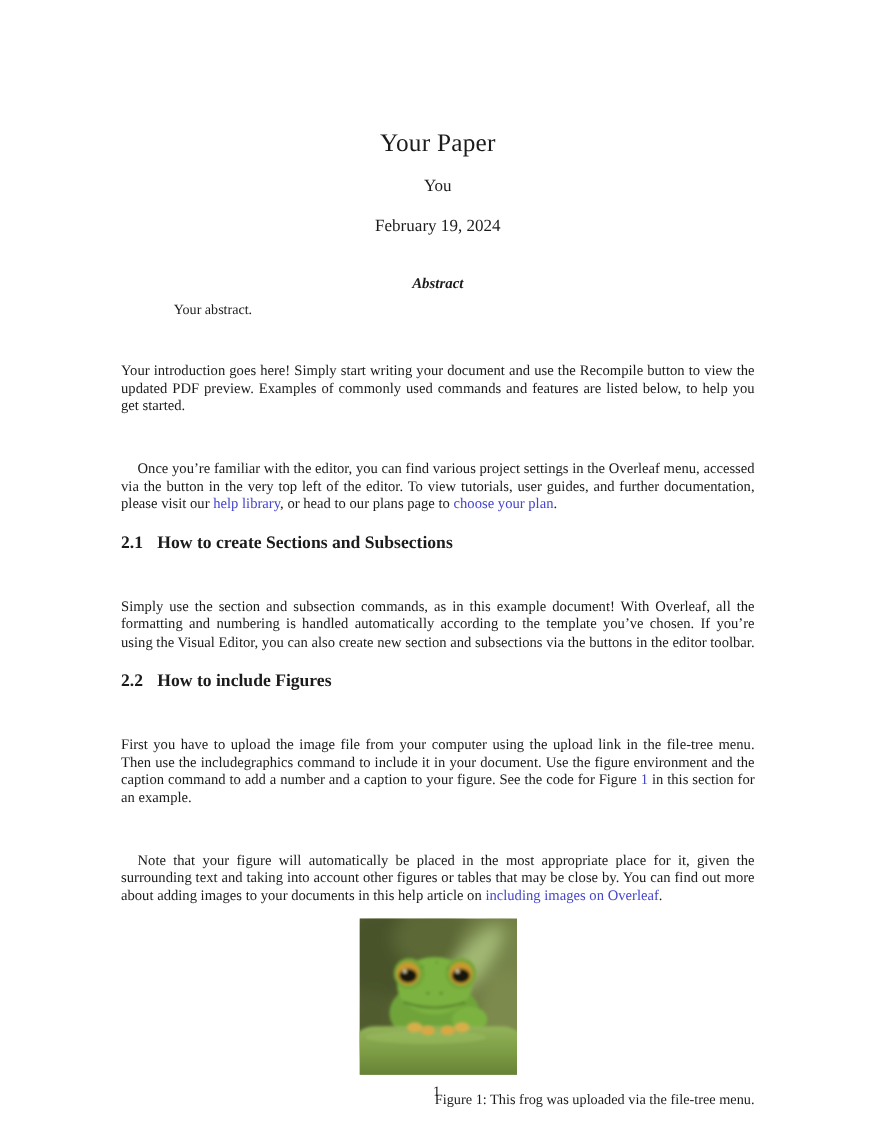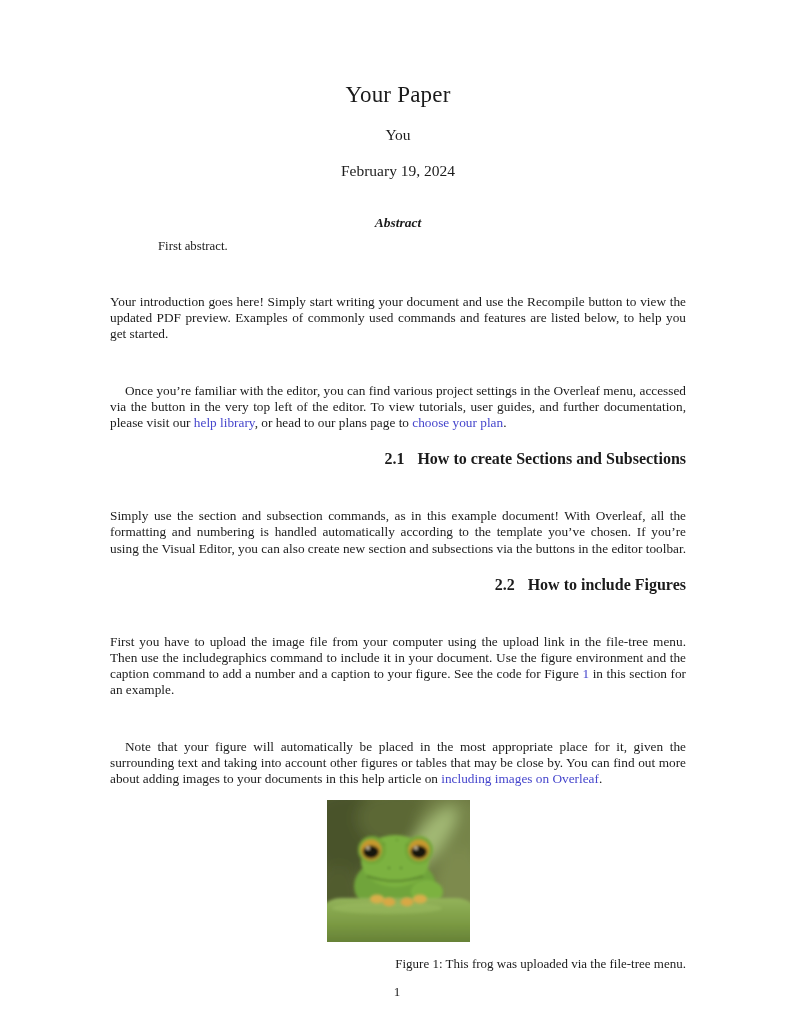--- a/index.html
+++ b/index.html
@@ -4,28 +4,28 @@
 <style>
   * { margin: 0; padding: 0; box-sizing: border-box; }
   html, body { background: #ffffff; }
   .page {
     width: 794px; height: 1028px; margin: 0 auto; position: relative;
     background: var(--page-bg, #ffffff);
     font-family: "Liberation Serif", "DejaVu Serif", serif;
     color: var(--text-color, #1b1b1b);
     overflow: hidden;
   }
-  .content { padding: 82px 108px 0 110px; }
+  .content { padding: 117px 108px 0 110px; }
   .title   { text-align: center; font-size: 23px; font-weight: 400; letter-spacing: 0.2px; }
   .author  { text-align: center; font-size: 15.5px; margin-top: 18px; }
   .date    { text-align: center; font-size: 15.5px; margin-top: 18px; }
   .abs-head { text-align: center; font-weight: bold; font-size: 13.5px; margin-top: 35px; font-style: italic; }
   .abs-text { font-size: 12.8px; margin-top: 8px; padding: 0 40px; text-indent: 8px; }
   .sec-h1 { font-size: 19.5px; font-weight: bold; margin-top: 25px; margin-bottom: 10px; }
-  .sec-h2 { font-size: 16px;   font-weight: bold; margin-top: 19px; margin-bottom: 8px; text-align: right; }
+  .sec-h2 { font-size: 16px;   font-weight: bold; margin-top: 19px; margin-bottom: 8px; }
   .sec-num-1 { display: inline-block; margin-right: 18px; }
   .sec-num-2 { display: inline-block; margin-right: 13px; }
   p.body-par { font-size: 13.3px; line-height: 16.2px; text-align: justify; margin-top: 40px; }
   p.body-par.indent { text-indent: 15px; }
   a.doclink { color: var(--link-color, #4444cc); text-decoration: none; cursor: pointer; }
   .figure-wrap { margin-top: 13px; text-align: center; }
   .figure-img { display: inline-block; width: 143px; height: 142px; }
   .caption { text-align: right; font-size: 13px; margin-top: 10px; }
   .page-num { position: absolute; bottom: 28px; left: 0; width: 100%; text-align: center; font-size: 13.2px; }
 </style>
@@ -33,21 +33,21 @@
 <body>
 
 <div class="page">
   <div class="content">
 
     <div class="title">Your Paper</div>
     <div class="author">You</div>
     <div class="date">February 19, 2024</div>
 
     <div class="abs-head">Abstract</div>
-    <div class="abs-text">First abstract.</div>
+    <div class="abs-text">Your abstract.</div>
 
     <div id="sections">
         <p class="body-par"><span>Your introduction goes here! Simply start writing your document and use the Recompile button to view the updated PDF preview. Examples of commonly used commands and features are listed below, to help you get started.</span></p>
         <p class="body-par indent"><span>Once you’re familiar with the editor, you can find various project settings in the Overleaf menu, accessed via the button in the very top left of the editor. To view tutorials, user guides, and further documentation, please visit our </span><a class="doclink" href="#">help library</a><span>, or head to our plans page to </span><a class="doclink" href="#">choose your plan</a><span>.</span></p>
         <div class="sec-h2"><span class="sec-num-2">2.1</span><span>How to create Sections and Subsections</span></div>
         <p class="body-par"><span>Simply use the section and subsection commands, as in this example document! With Overleaf, all the formatting and numbering is handled automatically according to the template you’ve chosen. If you’re using the Visual Editor, you can also create new section and subsections via the buttons in the editor toolbar.</span></p>
         <div class="sec-h2"><span class="sec-num-2">2.2</span><span>How to include Figures</span></div>
         <p class="body-par"><span>First you have to upload the image file from your computer using the upload link in the file-tree menu. Then use the includegraphics command to include it in your document. Use the figure environment and the caption command to add a number and a caption to your figure. See the code for Figure </span><a class="doclink" href="#">1</a><span> in this section for an example.</span></p>
         <p class="body-par indent"><span>Note that your figure will automatically be placed in the most appropriate place for it, given the surrounding text and taking into account other figures or tables that may be close by. You can find out more about adding images to your documents in this help article on </span><a class="doclink" href="#">including images on Overleaf</a><span>.</span></p>
       </div>

